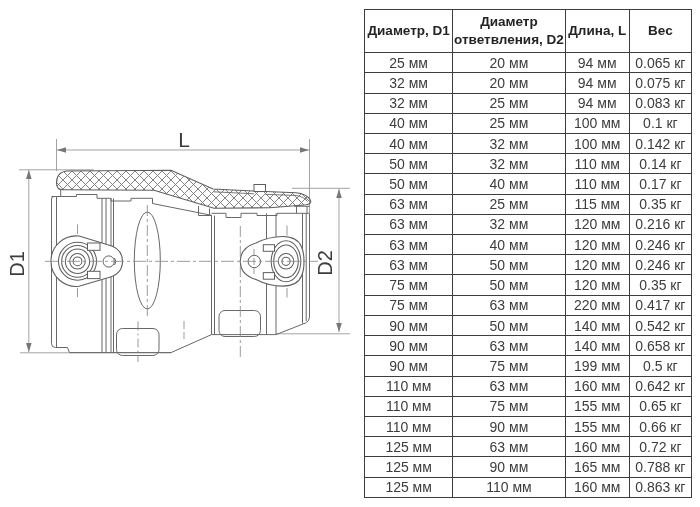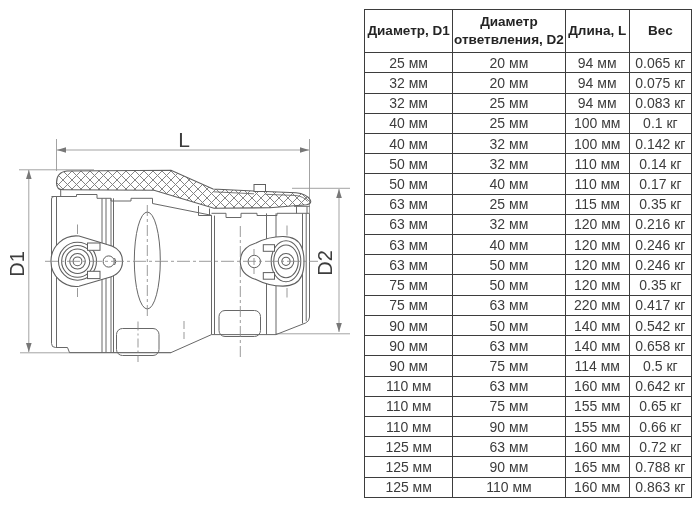--- a/index.html
+++ b/index.html
@@ -259,21 +259,21 @@
         </tr>
   <tr>
           <td>90 мм</td>
           <td>63 мм</td>
           <td>140 мм</td>
           <td>0.658 кг</td>
         </tr>
   <tr>
           <td>90 мм</td>
           <td>75 мм</td>
-          <td>114 мм</td>
+          <td>199 мм</td>
           <td>0.5 кг</td>
         </tr>
   <tr>
           <td>110 мм</td>
           <td>63 мм</td>
           <td>160 мм</td>
           <td>0.642 кг</td>
         </tr>
   <tr>
           <td>110 мм</td>

